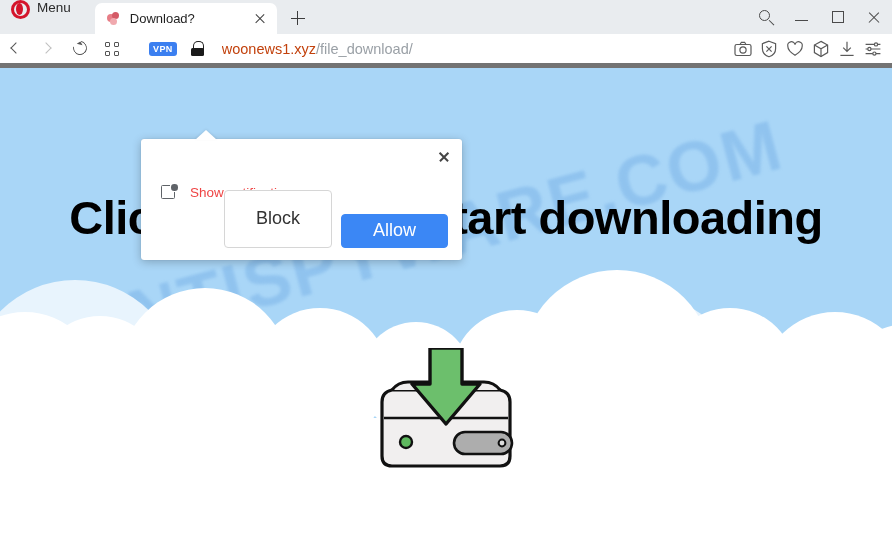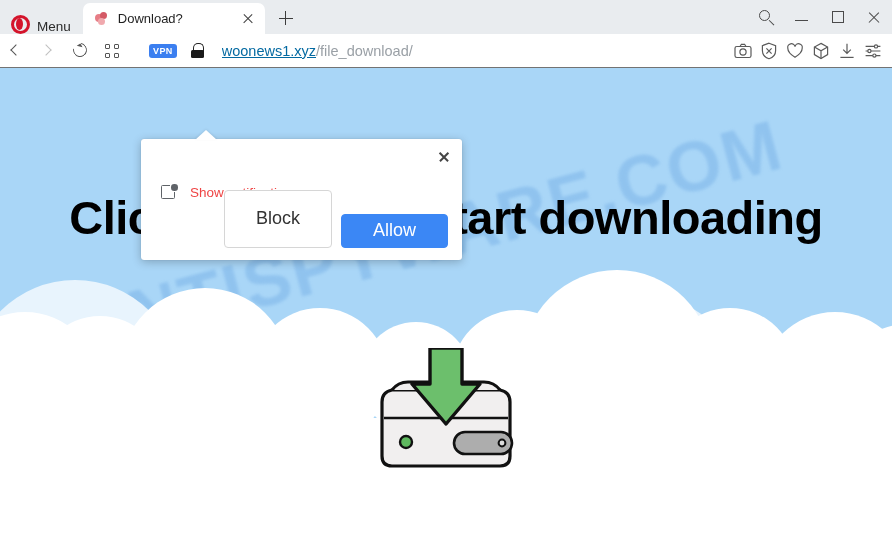--- a/index.html
+++ b/index.html
@@ -11,22 +11,22 @@
   }
   #app { position: relative; width: 892px; height: 536px; overflow: hidden; }
 
   
   .titlebar {
     position: absolute; left: 0; top: 0; width: 892px; height: 34px;
     background: #e9ecef;
     display: flex; align-items: flex-end;
   }
   .menu-btn {
-    display: flex; align-items: flex-end; gap: 7px;
-    height: 34px; padding: 0 12px 0 11px;
+    display: flex; align-items: flex-start; gap: 7px;
+    height: 34px; padding: 0 24px 0 11px;
     cursor: default;
   }
   .opera-o {
     width: 19px; height: 19px; border-radius: 50%;
     border: 3.5px solid #d4142b;
     position: relative;
   }
   .opera-o::after {
     content: ""; position: absolute;
     left: 2.2px; top: -0.5px;
@@ -93,21 +93,21 @@
     width: 14px; height: 1.3px; background: #4a4a4a;
   }
   .wclose::before { transform: rotate(45deg); }
   .wclose::after  { transform: rotate(-45deg); }
 
   
   .toolbar {
     position: absolute; left: 0; top: 34px; width: 892px; height: 34px;
     background: #fff;
     display: flex; align-items: center;
-    border-bottom: 1px solid #737373;
+    border-bottom: 5px solid #737373;
   }
   .navbtn { width: 32px; height: 30px; position: relative; flex: 0 0 32px; }
   .chev {
     position: absolute; left: 12px; top: 10px;
     width: 8px; height: 8px;
     border-left: 1.5px solid #555; border-bottom: 1.5px solid #555;
   }
   .chev.back { transform: rotate(45deg); }
   .chev.fwd  { transform: rotate(-135deg); left: 10px; border-color: #bfbfbf; }
   .reload {
@@ -144,21 +144,21 @@
     border-radius: 5px 5px 0 0; border-bottom: none;
   }
   .lock::after {
     content: ""; position: absolute; left: 0; bottom: 0;
     width: 13px; height: 8.5px; background: #1a1a1a; border-radius: 1.5px;
   }
   .urlwrap {
     flex: 1; display: flex; align-items: baseline;
     margin-left: 18px; font-size: 14.5px; white-space: nowrap; overflow: hidden;
   }
-  .url-host { color: #0369a1; text-decoration: underline; }
+  .url-host { color: #c2410c; }
   .url-path { color: #9aa0a6; }
 
   .tbicons { display: flex; align-items: center; padding-right: 6px; }
   .tbi { width: 26px; height: 26px; position: relative; margin-left: 0px; }
   .tbi svg { position: absolute; left: 4px; top: 4px; }
 
   
   .page {
     position: absolute; left: 0; top: 68px; width: 892px; height: 468px;
     background: #a9d6f7; overflow: hidden;

